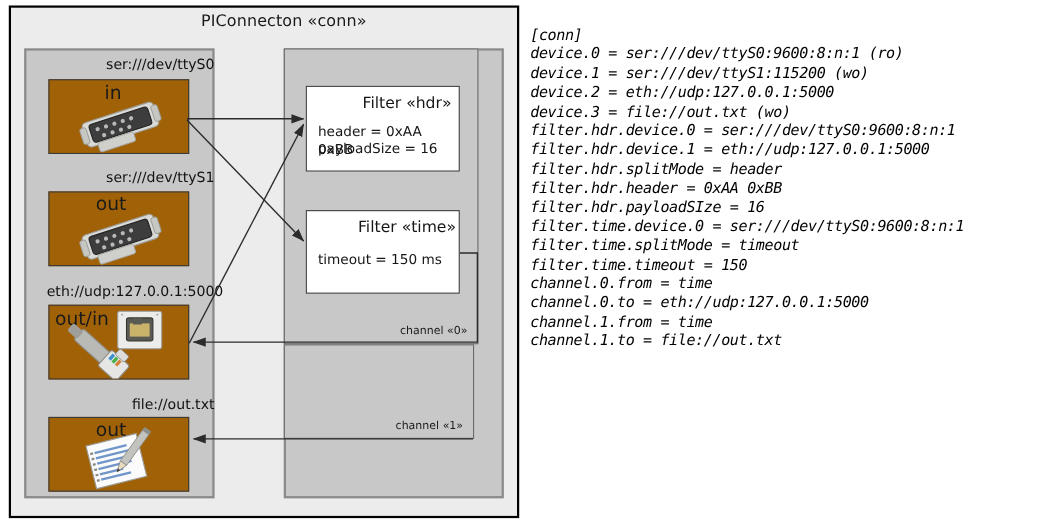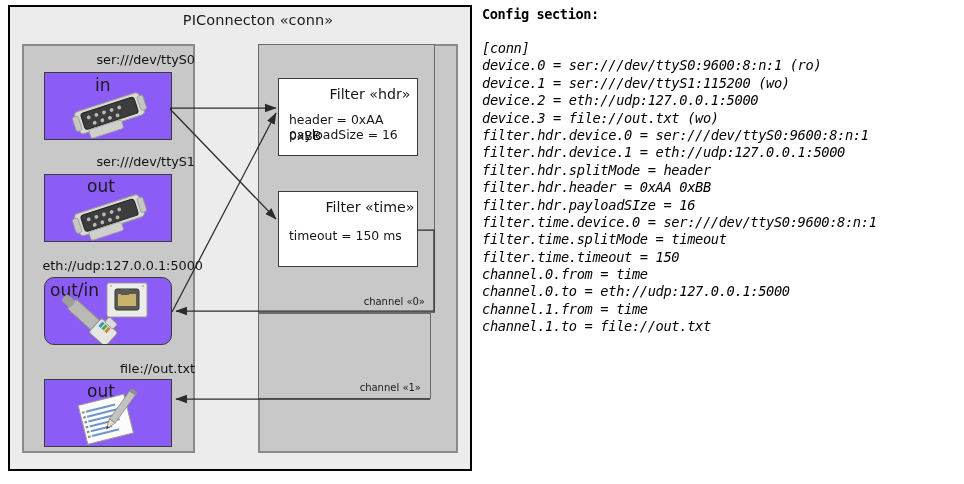--- a/index.html
+++ b/index.html
@@ -35,21 +35,21 @@
     left:258px;top:47px;width:200px;height:22px;
     font-size:14px;color:#1a1a1a;
   }
 
   
   .dev-label{
     font-size:12.8px;color:#111111;height:19px;line-height:19px;
     text-align:right;white-space:nowrap;
   }
   .dev-card{
-    background:#8b5cf6;border:1.6px solid #3a3a3a;overflow:hidden;
+    background:#a16207;border:1.6px solid #3a3a3a;overflow:hidden;
   }
   .dev-io{
     position:absolute;font-size:17px;color:#1a1a1a;line-height:1;
   }
 
   
   .filter-card{
     background:#ffffff;border:1.6px solid #3a3a3a;
   }
   .filter-card-title{
@@ -142,21 +142,21 @@
           <circle cx="72" cy="45" r="1.9"></circle>
       </g>
       <rect x="28" y="33" width="6" height="15" rx="2" fill="#c6c6c2" stroke="#9a9a96" stroke-width=".8"></rect>
       <rect x="96" y="33" width="6" height="15" rx="2" fill="#c6c6c2" stroke="#9a9a96" stroke-width=".8"></rect>
       <rect x="40" y="50" width="34" height="9" rx="2" fill="#cfcfcb" stroke="#a3a39f" stroke-width=".8"></rect>
     </g>
   </svg>
 </div>
 
 <div class="abs dev-label" style="left:14px;top:256px;width:189px;">eth://udp:127.0.0.1:5000</div>
-<div class="abs dev-card" style="left:44px;top:277px;width:128px;height:68px;border-radius:10px;">
+<div class="abs dev-card" style="left:44px;top:277px;width:128px;height:68px;">
   <span class="dev-io" style="left:5px;top:4px;">out/in</span>
   <svg viewBox="0 0 128 68" width="128" height="68" style="position:absolute;left:0;top:0;">
     <rect x="62" y="5" width="40" height="34" rx="2" fill="#ececea" stroke="#9d9d99" stroke-width="1"></rect>
     <rect x="70" y="11" width="24" height="21" rx="2" fill="#5a5a55" stroke="#37372f" stroke-width="1"></rect>
     <rect x="73" y="16" width="18" height="12" fill="#c9b36a"></rect>
     <rect x="76" y="11" width="8" height="6" fill="#5a5a55"></rect>
     <circle cx="66" cy="8" r="1.1" fill="#b5b5b1"></circle>
     <circle cx="98" cy="8" r="1.1" fill="#b5b5b1"></circle>
     <g transform="rotate(42 52 48)">
       <rect x="18" y="42" width="34" height="13" rx="2.5" fill="#b9b9b5" stroke="#8e8e8a" stroke-width="1"></rect>
@@ -248,15 +248,14 @@
 
     <path d="M172,312 L276,113"></path>
   </g>
 
   <path d="M418,230 L434,230 L434,311 L176,311" stroke="#2b2b2b" stroke-width="1.25" fill="none" marker-end="url(#arrowhead)"></path>
 
   <path d="M430,399 L176,399" stroke="#2b2b2b" stroke-width="1.25" fill="none" marker-end="url(#arrowhead)"></path>
 </svg>
 
 <div class="abs" id="config-panel">
-  <div id="config-heading">Config section:</div>
   <div id="config-lines"><div class="cfg-line">[conn]</div><div class="cfg-line">device.0 = ser:///dev/ttyS0:9600:8:n:1 (ro)</div><div class="cfg-line">device.1 = ser:///dev/ttyS1:115200 (wo)</div><div class="cfg-line">device.2 = eth://udp:127.0.0.1:5000</div><div class="cfg-line">device.3 = file://out.txt (wo)</div><div class="cfg-line">filter.hdr.device.0 = ser:///dev/ttyS0:9600:8:n:1</div><div class="cfg-line">filter.hdr.device.1 = eth://udp:127.0.0.1:5000</div><div class="cfg-line">filter.hdr.splitMode = header</div><div class="cfg-line">filter.hdr.header = 0xAA 0xBB</div><div class="cfg-line">filter.hdr.payloadSIze = 16</div><div class="cfg-line">filter.time.device.0 = ser:///dev/ttyS0:9600:8:n:1</div><div class="cfg-line">filter.time.splitMode = timeout</div><div class="cfg-line">filter.time.timeout = 150</div><div class="cfg-line">channel.0.from = time</div><div class="cfg-line">channel.0.to = eth://udp:127.0.0.1:5000</div><div class="cfg-line">channel.1.from = time</div><div class="cfg-line">channel.1.to = file://out.txt</div></div>
 </div>
 
 </body></html>

